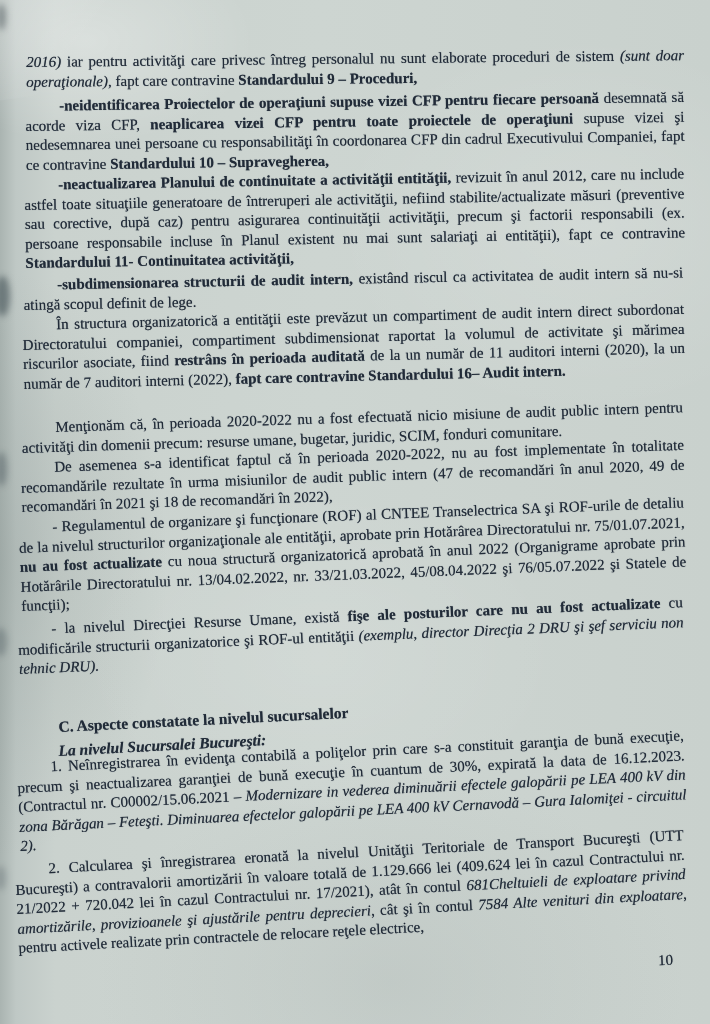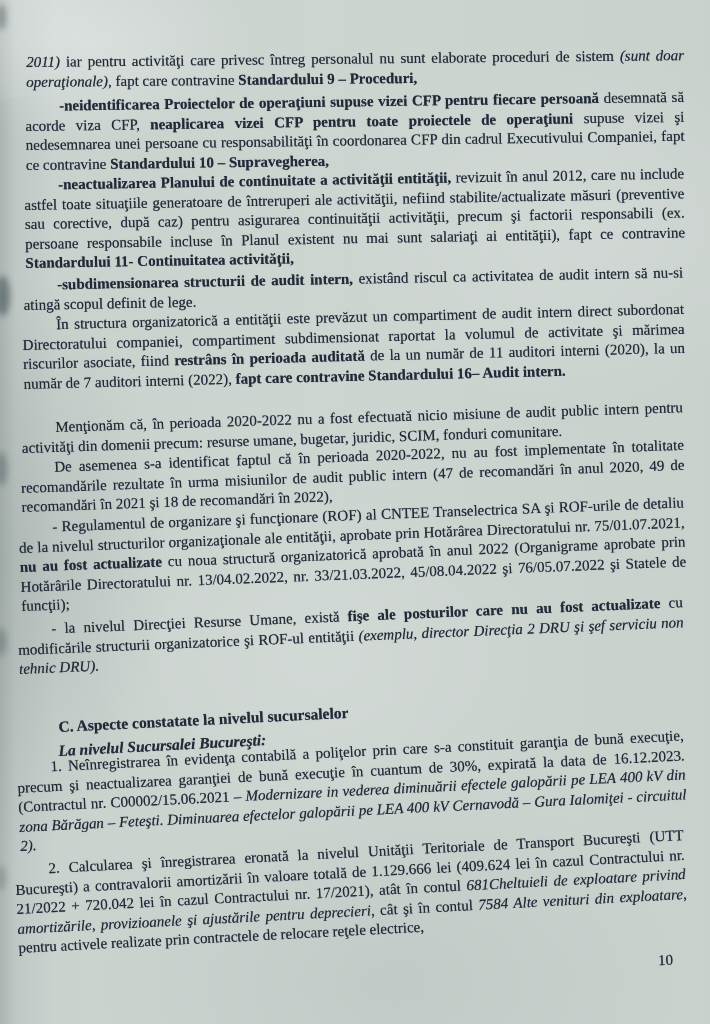--- a/index.html
+++ b/index.html
@@ -68,21 +68,21 @@
 <body>
 
 <div class="page">
   <div class="fold"></div>
   <div class="smudge sm0"></div>
   <div class="smudge sm1"></div>
   <div class="smudge sm2"></div>
   <div class="smudge sm3"></div>
   <div class="smudge sm4"></div>
 
-  <div class="para p0"><span class="i">2011)</span><span> iar pentru activităţi care privesc întreg personalul nu sunt elaborate proceduri de sistem </span><span class="i">(sunt doar operaţionale)</span><span>, fapt care contravine </span><span class="b">Standardului 9 – Proceduri,</span></div>
+  <div class="para p0"><span class="i">2016)</span><span> iar pentru activităţi care privesc întreg personalul nu sunt elaborate proceduri de sistem </span><span class="i">(sunt doar operaţionale)</span><span>, fapt care contravine </span><span class="b">Standardului 9 – Proceduri,</span></div>
   <div class="para p1"><span class="b">-neidentificarea Proiectelor de operaţiuni supuse vizei CFP pentru fiecare persoană</span><span> desemnată să acorde viza CFP, </span><span class="b">neaplicarea vizei CFP pentru toate proiectele de operaţiuni</span><span> supuse vizei şi nedesemnarea unei persoane cu responsabilităţi în coordonarea CFP din cadrul Executivului Companiei, fapt ce contravine </span><span class="b">Standardului 10 – Supravegherea,</span></div>
   <div class="para p2"><span class="b">-neactualizarea Planului de continuitate a activităţii entităţii,</span><span> revizuit în anul 2012, care nu include astfel toate situaţiile generatoare de întreruperi ale activităţii, nefiind stabilite/actualizate măsuri (preventive sau corective, după caz) pentru asigurarea continuităţii activităţii, precum şi factorii responsabili (ex. persoane responsabile incluse în Planul existent nu mai sunt salariaţi ai entităţii), fapt ce contravine </span><span class="b">Standardului 11- Continuitatea activităţii,</span></div>
   <div class="para p3"><span class="b">-subdimensionarea structurii de audit intern,</span><span> existând riscul ca activitatea de audit intern să nu-si atingă scopul definit de lege.</span></div>
   <div class="para p4"><span>În structura organizatorică a entităţii este prevăzut un compartiment de audit intern direct subordonat Directoratului companiei, compartiment subdimensionat raportat la volumul de activitate şi mărimea riscurilor asociate, fiind </span><span class="b">restrâns în perioada auditată</span><span> de la un număr de 11 auditori interni (2020), la un număr de 7 auditori interni (2022), </span><span class="b">fapt care contravine Standardului 16– Audit intern.</span></div>
   <div class="para p5"><span>Menţionăm că, în perioada 2020-2022 nu a fost efectuată nicio misiune de audit public intern pentru activităţi din domenii precum: resurse umane, bugetar, juridic, SCIM, fonduri comunitare.</span></div>
   <div class="para p6"><span>De asemenea s-a identificat faptul că în perioada 2020-2022, nu au fost implementate în totalitate recomandările rezultate în urma misiunilor de audit public intern (47 de recomandări în anul 2020, 49 de recomandări în 2021 şi 18 de recomandări în 2022),</span></div>
   <div class="para p7"><span>- Regulamentul de organizare şi funcţionare (ROF) al CNTEE Transelectrica SA şi ROF-urile de detaliu de la nivelul structurilor organizaţionale ale entităţii, aprobate prin Hotărârea Directoratului nr. 75/01.07.2021, </span><span class="b">nu au fost actualizate</span><span> cu noua structură organizatorică aprobată în anul 2022 (Organigrame aprobate prin Hotărârile Directoratului nr. 13/04.02.2022, nr. 33/21.03.2022, 45/08.04.2022 şi 76/05.07.2022 şi Statele de funcţii);</span></div>
   <div class="para p8"><span>- la nivelul Direcţiei Resurse Umane, există </span><span class="b">fişe ale posturilor care nu au fost actualizate</span><span> cu modificările structurii organizatorice şi ROF-ul entităţii </span><span class="i">(exemplu, director Direcţia 2 DRU şi şef serviciu non tehnic DRU).</span></div>
   <div class="para h1"><span class="b">C. Aspecte constatate la nivelul sucursalelor</span></div>
   <div class="para h2"><span class="bi">La nivelul Sucursalei Bucureşti:</span></div>

